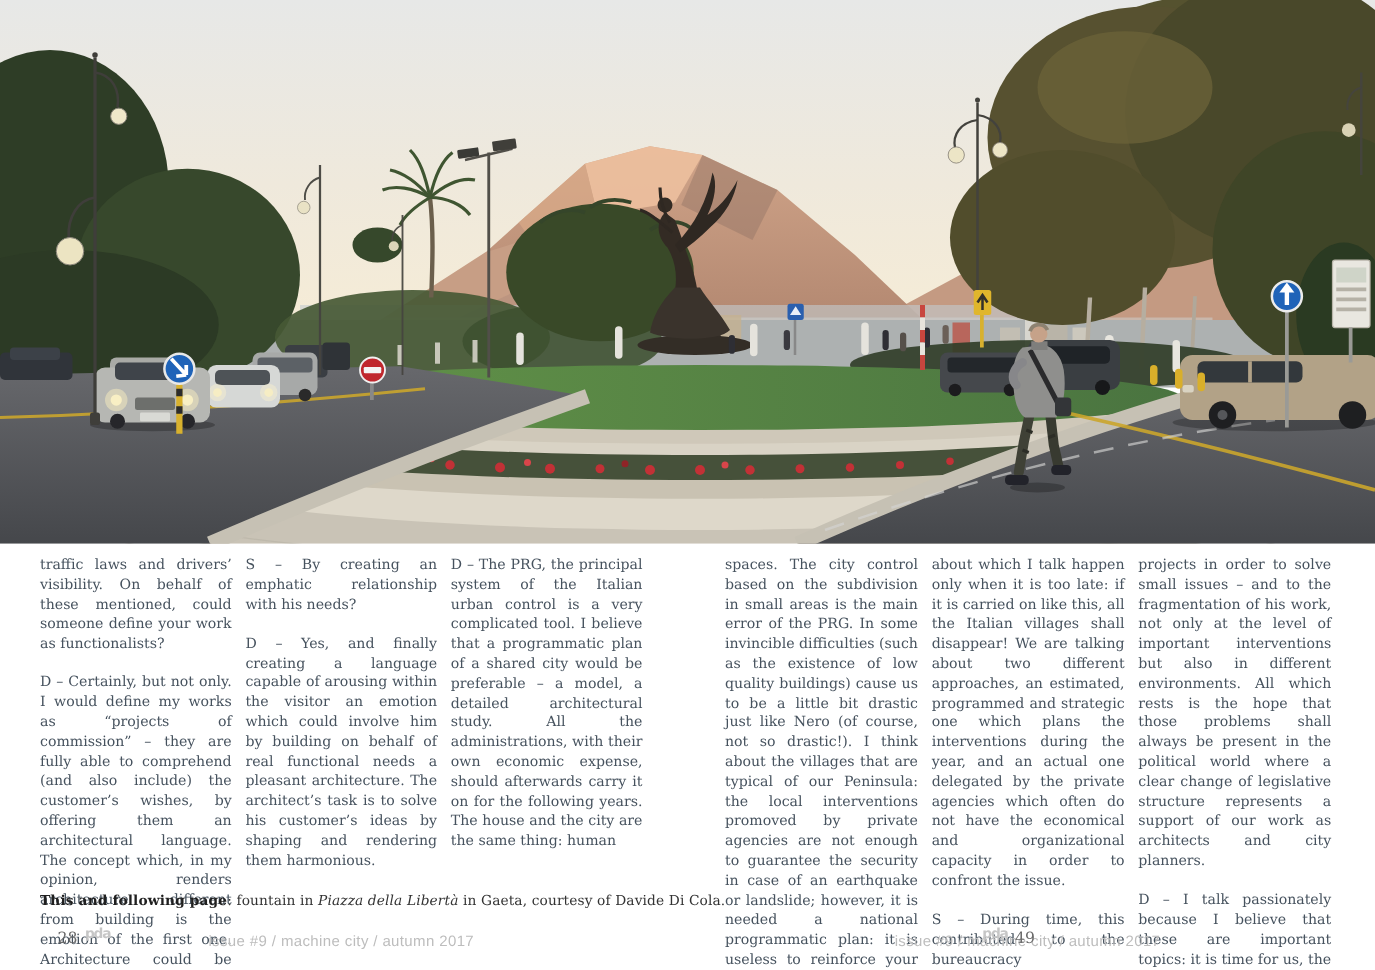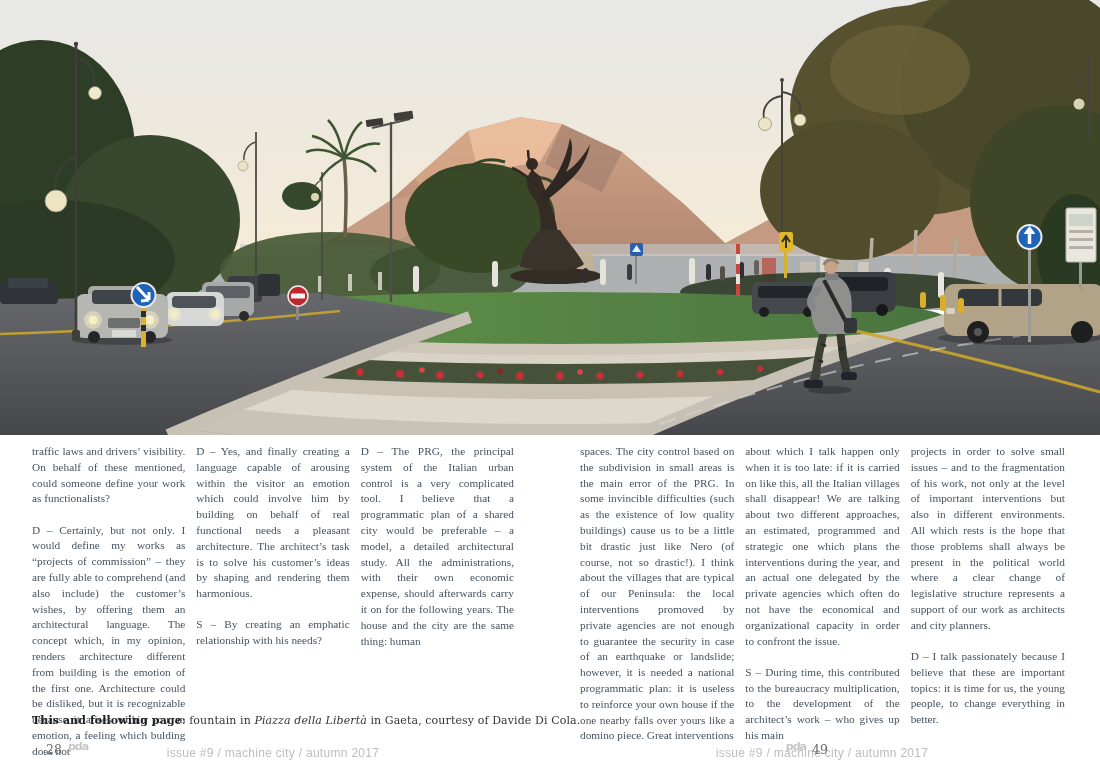--- a/index.html
+++ b/index.html
@@ -5,21 +5,21 @@
   html,body{margin:0;padding:0;background:#ffffff;}
   .page-wrap{position:relative;width:1100px;height:776px;background:#fff;overflow:hidden;
              font-family:"DejaVu Serif", serif;}
   .photo{position:absolute;top:0;left:0;width:1100px;height:435px;display:block;}
   .text-area{position:absolute;top:444px;left:0;width:1100px;display:flex;}
   .pageL,.pageR{width:550px;box-sizing:border-box;}
   .pageL .cols{margin:0 36px 0 32px;display:flex;gap:11px;}
   .pageR .cols{margin:0 35px 0 30px;display:flex;gap:11px;}
   .col{flex:1 1 0;min-width:0;}
   .col p{margin:0 0 15.5px 0;font-size:11.3px;line-height:15.8px;color:#46525e;
-         text-align:justify;text-justify:inter-word;font-family:Liberation Serif, serif;}
+         text-align:justify;text-justify:inter-word;}
   .caption{position:absolute;left:32px;top:714px;font-size:11px;color:#333;letter-spacing:.1px;}
   .caption b{color:#1f1f1f;}
   .footer{position:absolute;left:0;top:740px;width:876px;height:24px;font-size:12.5px;color:#6b6b6b;}
   .issue{position:absolute;top:6px;font-family:Liberation Sans, sans-serif;font-size:12px;
          color:#bdbdbd;letter-spacing:.3px;white-space:nowrap;}
   .issueL{left:273px;transform:translateX(-50%);}
   .issueR{left:822px;transform:translateX(-50%);}
   .pgnumL{position:absolute;left:46px;top:2px;}
   .pgnumR{position:absolute;right:48px;top:2px;}
   .logo{font-family:"DejaVu Sans",sans-serif;font-weight:bold;font-size:11px;color:#c6c6c6;
@@ -373,22 +373,22 @@
   </svg>
 
   <div class="text-area">
     <div class="pageL">
       <div class="cols">
         <div class="col">
           <p>traffic laws and drivers’ visibility. On behalf of these mentioned, could someone define your work as functionalists?</p>
           <p>D – Certainly, but not only. I would define my works as “projects of commission” – they are fully able to comprehend (and also include) the customer’s wishes, by offering them an architectural language. The concept which, in my opinion, renders architecture different from building is the emotion of the first one. Architecture could be disliked, but it is recognizable because it arises within you an emotion, a feeling which bulding does not</p>
         </div>
         <div class="col">
+          <p>S – By creating an emphatic relationship with his needs?</p>
           <p>D – Yes, and finally creating a language capable of arousing within the visitor an emotion which could involve him by building on behalf of real functional needs a pleasant architecture. The architect’s task is to solve his customer’s ideas by shaping and rendering them harmonious.</p>
-          <p>S – By creating an emphatic relationship with his needs?</p>
 
         </div>
         <div class="col">
           <p>D – The PRG, the principal system of the Italian urban control is a very complicated tool. I believe that a programmatic plan of a shared city would be preferable – a model, a detailed architectural study. All the administrations, with their own economic expense, should afterwards carry it on for the following years. The house and the city are the same thing: human</p>
         </div>
       </div>
     </div>
     <div class="pageR">
       <div class="cols">
         <div class="col">

